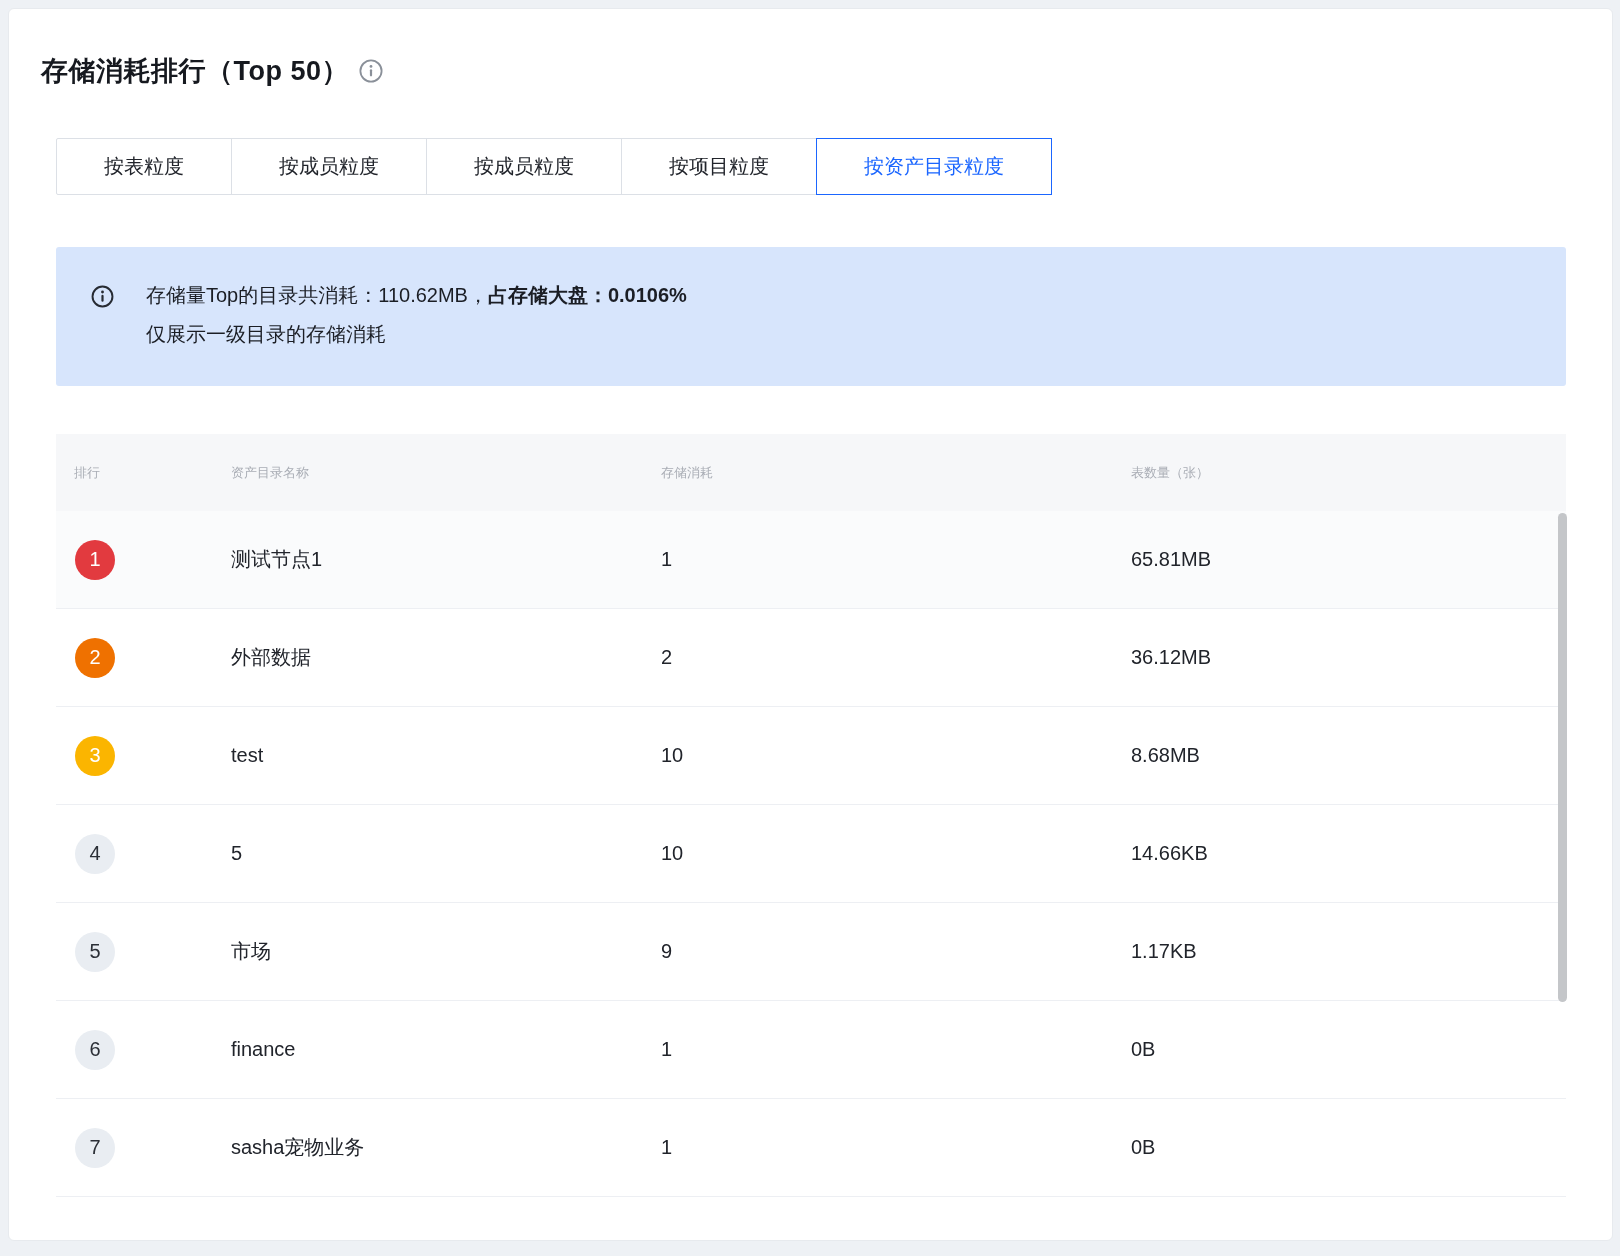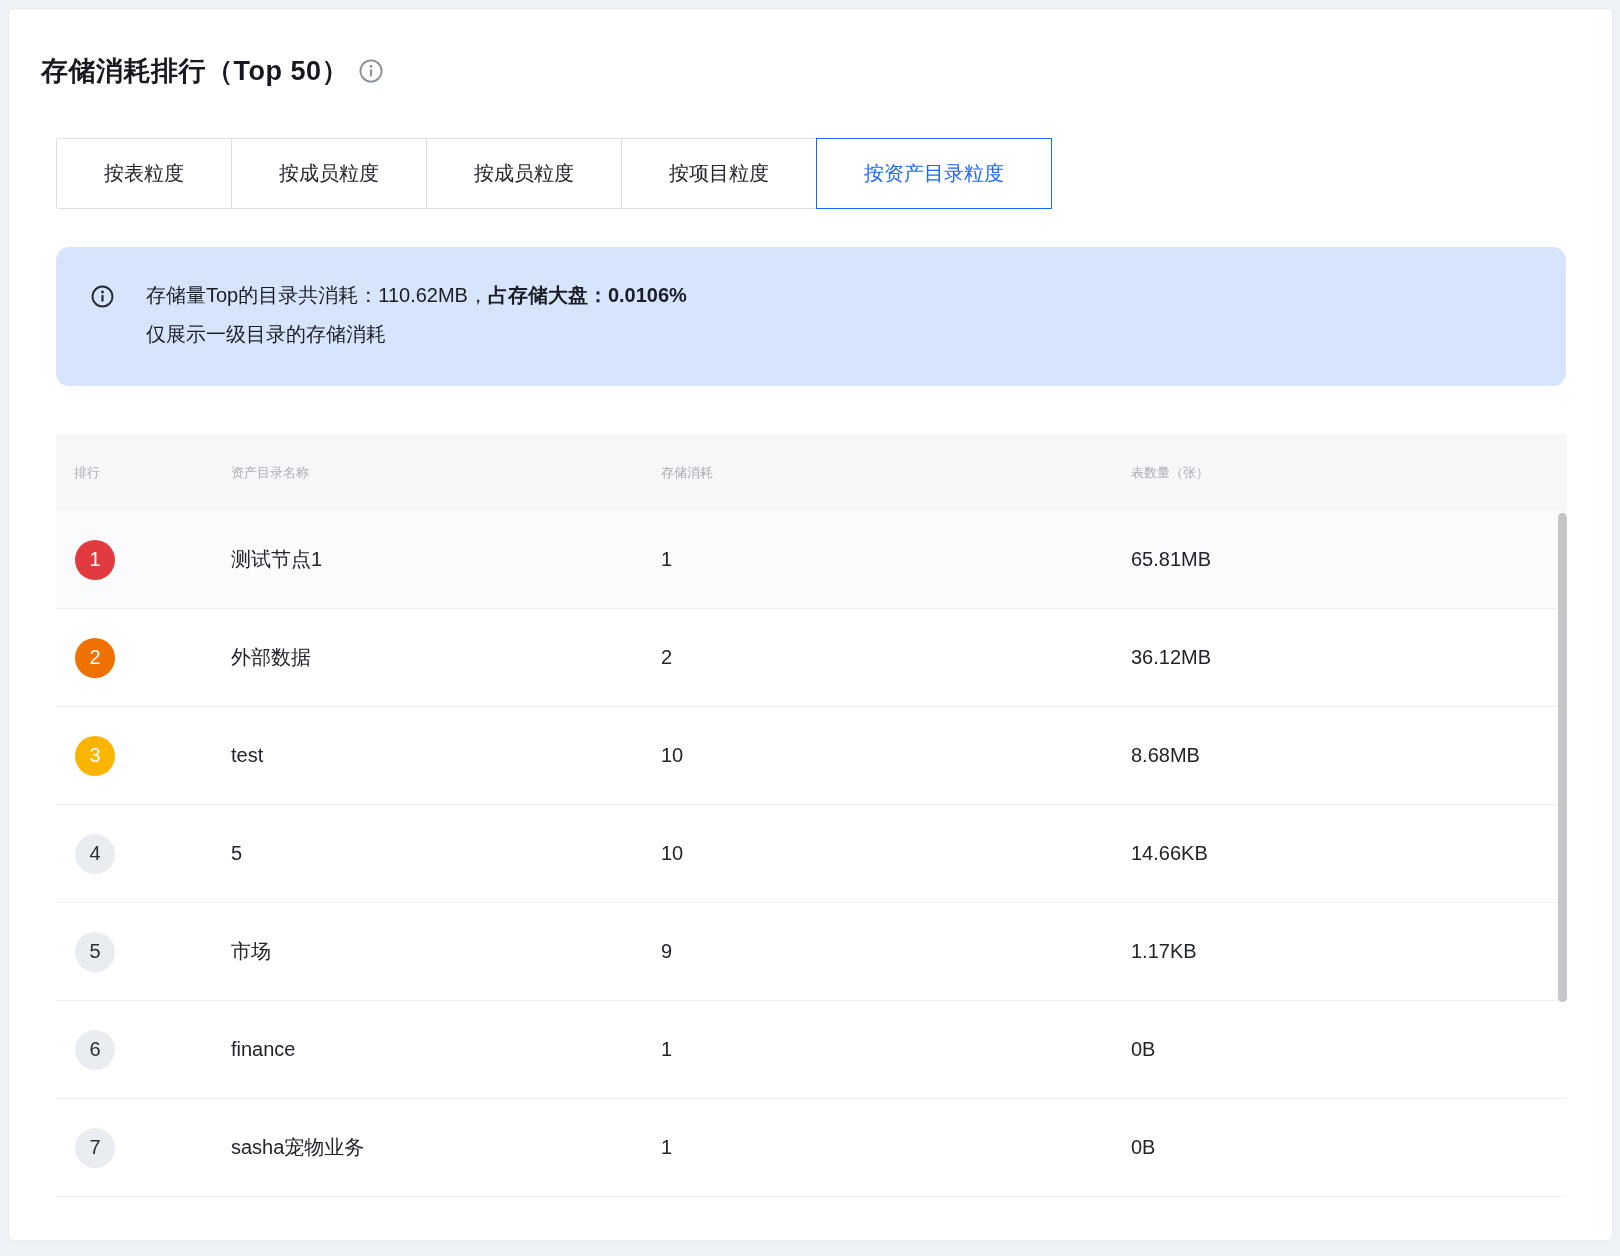--- a/index.html
+++ b/index.html
@@ -29,34 +29,34 @@
     position:absolute;left:8px;top:8px;width:1605px;height:1233px;
     background:#ffffff;border:1px solid #e7eaee;border-radius:6px;
   }
   
   .title-row{position:absolute;left:32px;top:44px;display:flex;align-items:center;gap:10px;}
   .page-title{font-size:27px;font-weight:700;letter-spacing:0.5px;color:#16191f;}
   .title-info{width:24px;height:24px;flex:0 0 auto;cursor:pointer;}
   
   .tabs{position:absolute;left:47px;top:129px;display:flex;}
   .tab{
-    height:71px;display:flex;align-items:center;justify-content:center;
+    height:57px;display:flex;align-items:center;justify-content:center;
     padding:16px 47px;font-size:20px;color:var(--text-main);
     background:#fff;border:1px solid var(--tab-border);
     margin-left:-1px;cursor:pointer;white-space:nowrap;
   }
   .tab:first-child{margin-left:0;border-radius:2px 0 0 2px;}
   .tab.active{
     color:var(--accent-blue);border-color:var(--accent-blue);
     position:relative;z-index:2;border-radius:0;
   }
   
   .banner{
     position:absolute;left:47px;top:238px;width:1510px;height:139px;
-    background:var(--banner-bg);border-radius:13px;
+    background:var(--banner-bg);border-radius:3px;
     padding:29px 40px 0 35px;display:flex;gap:32px;
   }
   .banner-icon{width:23px;height:23px;margin-top:9px;flex:0 0 auto;}
   .banner-text{font-size:20px;line-height:39px;color:#1b1e25;}
   .banner-bold{font-weight:700;}
   
   .table{position:absolute;left:47px;top:425px;width:1510px;}
   .t-head{
     display:grid;grid-template-columns:175px 430px 470px 1fr;
     align-items:center;height:77px;background:var(--header-bg);

